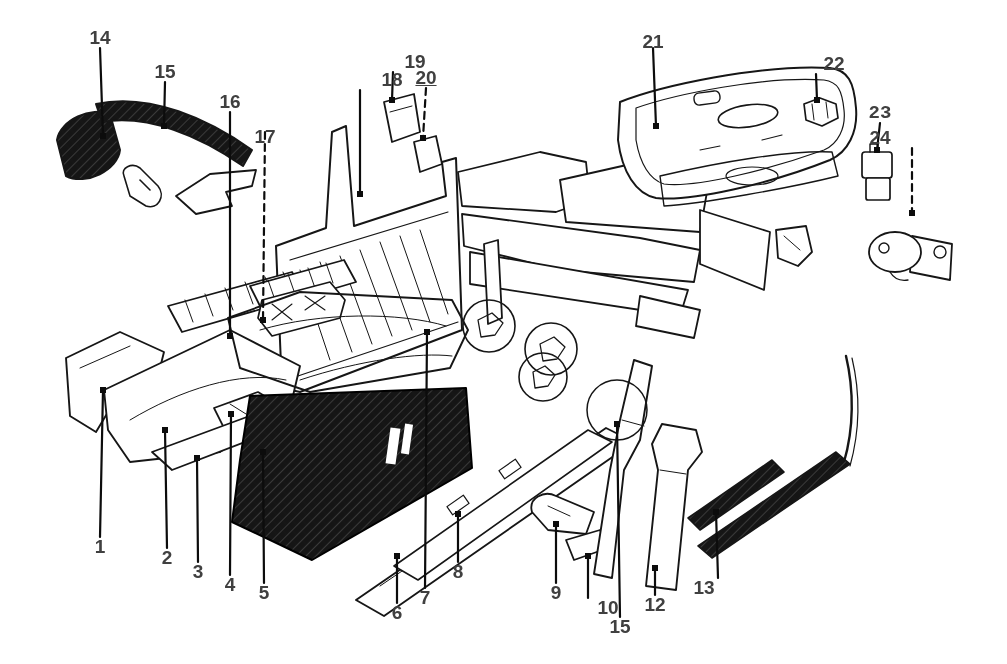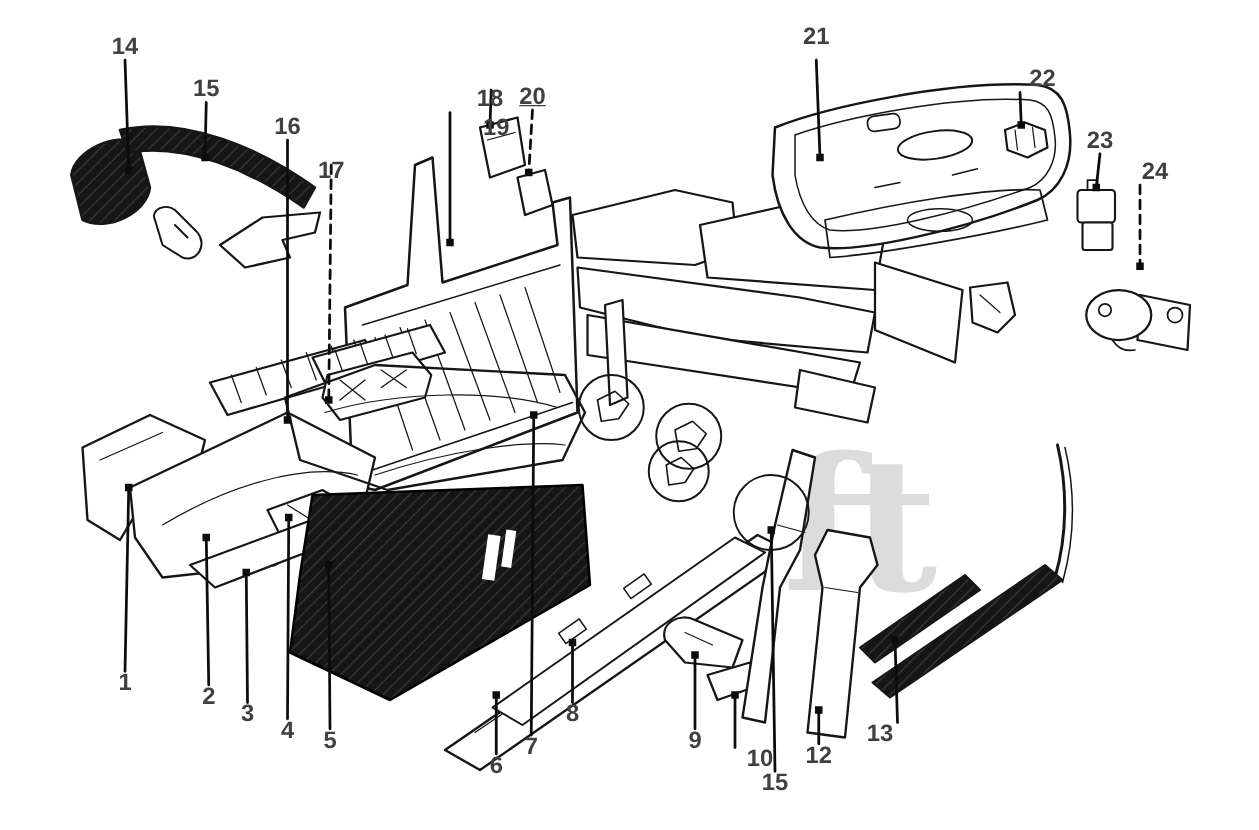--- a/index.html
+++ b/index.html
@@ -19,21 +19,20 @@
     position:absolute; z-index:3; transform:translate(-50%,-50%);
     font-family:"Liberation Sans", sans-serif;
     font-weight:bold; font-size:19px; color:#404040; white-space:nowrap;
   }
 </style>
 </head>
 <body>
 
 <div class="stage">
 
-  <div class="watermark">ft</div>
 
   <svg class="artwork" width="1007" height="664" viewBox="0 0 1007 664" fill="none" stroke="#161616" stroke-width="2" stroke-linejoin="round" stroke-linecap="round">
 
     <defs>
       <pattern id="darkHatch" width="7" height="7" patternTransform="rotate(45)" patternUnits="userSpaceOnUse">
         <rect width="7" height="7" fill="#151515"></rect>
         <line x1="0" y1="0" x2="0" y2="7" stroke="#3a3a3a" stroke-width="2"></line>
       </pattern>
     </defs>
 
@@ -280,20 +279,20 @@
   <div class="callout" style="left:556px;top:593px;"><span>9</span></div>
   <div class="callout" style="left:608px;top:608px;"><span>10</span></div>
   <div class="callout" style="left:620px;top:627px;"><span>15</span></div>
   <div class="callout" style="left:655px;top:605px;text-align:center;"><span>12</span></div>
   <div class="callout" style="left:704px;top:588px;"><span>13</span></div>
   <div class="callout" style="left:100px;top:38px;"><span>14</span></div>
   <div class="callout" style="left:165px;top:72px;"><span>15</span></div>
   <div class="callout" style="left:230px;top:102px;"><span>16</span></div>
   <div class="callout" style="left:265px;top:137px;"><span>17</span></div>
   <div class="callout" style="left:360px;top:80px;margin-left:32px;"><span>18</span></div>
-  <div class="callout" style="left:397px;top:62px;margin-top:41px;"><span>19</span></div>
+  <div class="callout" style="left:415px;top:62px;"><span>19</span></div>
   <div class="callout" style="left:426px;top:78px;text-decoration:underline;"><span>20</span></div>
-  <div class="callout" style="left:653px;top:30px;"><span>21</span></div>
+  <div class="callout" style="left:653px;top:42px;"><span>21</span></div>
   <div class="callout" style="left:816px;top:64px;margin-left:18px;"><span>22</span></div>
-  <div class="callout" style="left:880px;top:113px;"><span>23</span></div>
-  <div class="callout" style="left:924px;top:138px;"><span>24</span></div>
+  <div class="callout" style="left:880px;top:113px;font-family:Liberation Mono, monospace;"><span>23</span></div>
+  <div class="callout" style="left:880px;top:138px;"><span>24</span></div>
 
 </div>
 
 </body></html>

